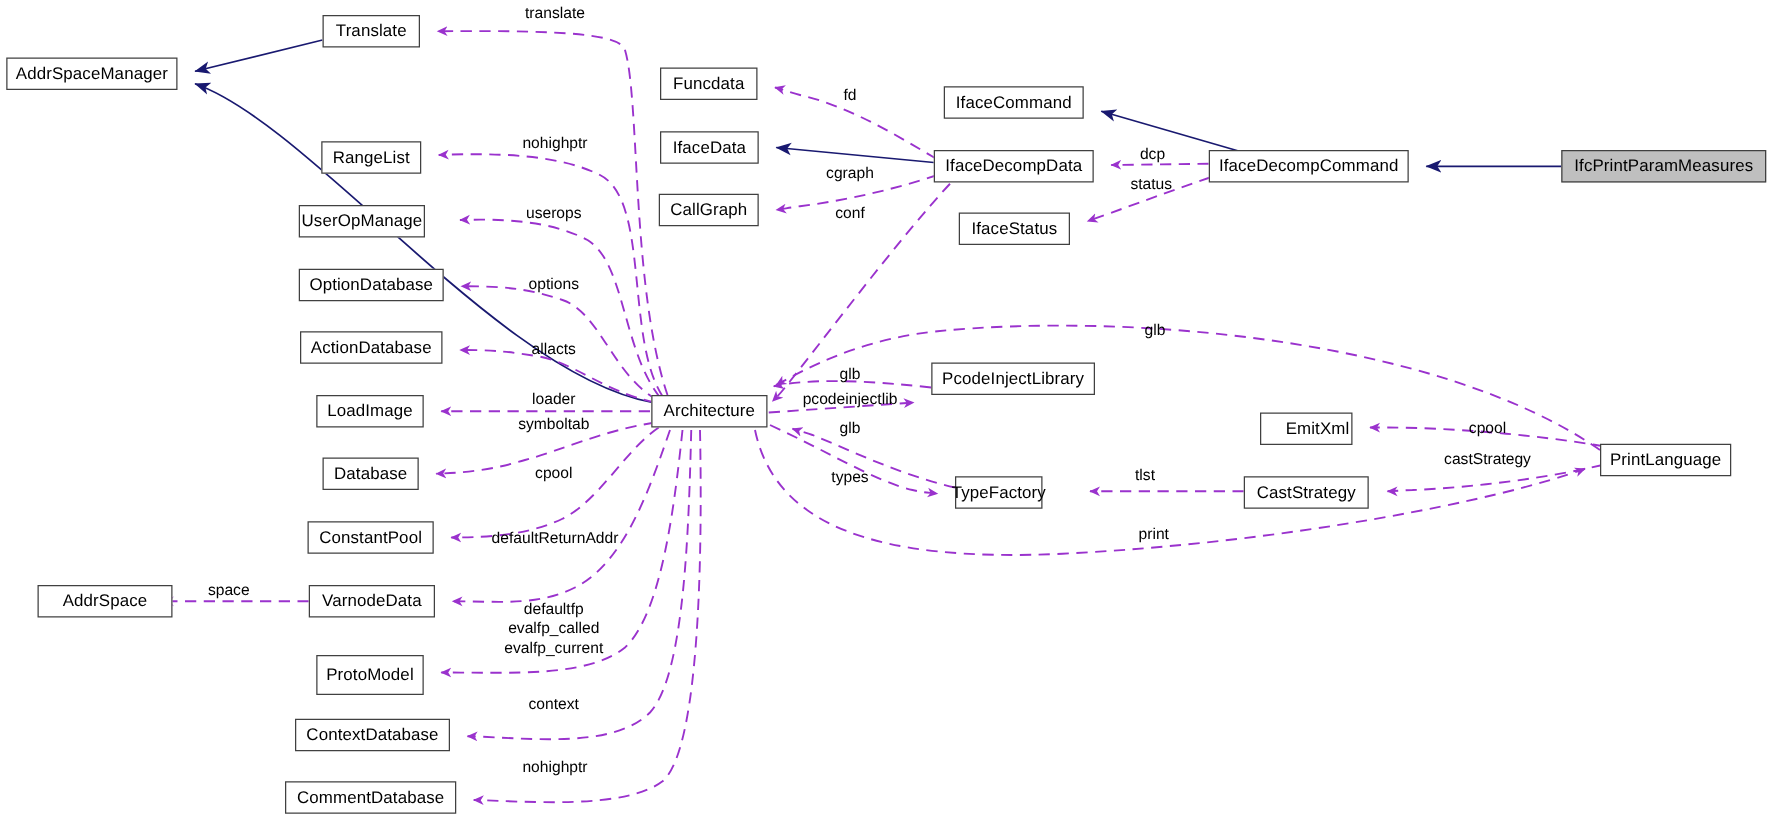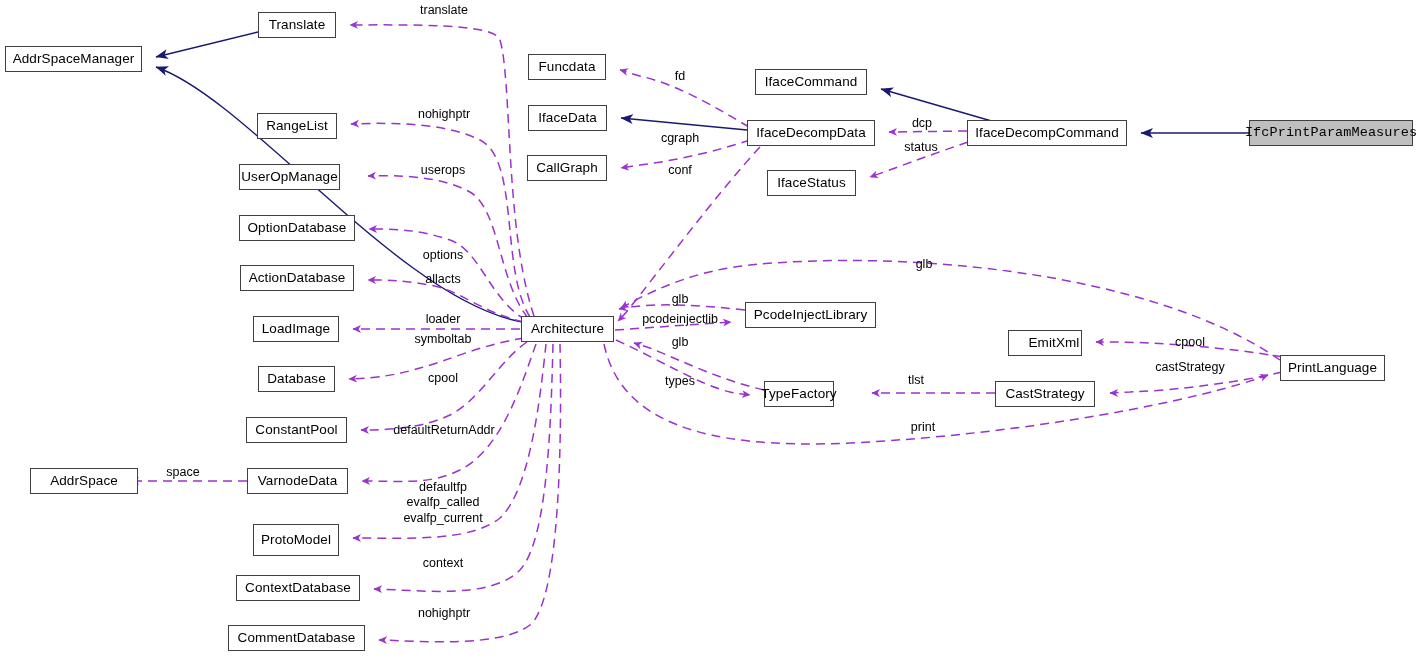--- a/index.html
+++ b/index.html
@@ -167,43 +167,43 @@
     </div>
   <div class="node" style="left:747px; top:120px; width:128px; height:26px;">
       <span>IfaceDecompData</span>
     </div>
   <div class="node" style="left:767px; top:170px; width:89px;  height:26px;">
       <span>IfaceStatus</span>
     </div>
   <div class="node" style="left:967px; top:120px; width:160px; height:26px;">
       <span>IfaceDecompCommand</span>
     </div>
-  <div class="node highlight" style="left:1249px; top:120px; width:164px; height:26px;font-family:Liberation Mono, monospace;">
+  <div class="node highlight" style="left:1249px; top:120px; width:164px; height:26px;">
       <span>IfcPrintParamMeasures</span>
     </div>
-  <div class="node" style="left:745px; top:302px; width:131px; height:26px;">
+  <div class="node" style="left:745px; top:290px; width:131px; height:26px;">
       <span>PcodeInjectLibrary</span>
     </div>
   <div class="node" style="left:764px; top:381px; width:70px;  height:26px;">
       <span>TypeFactory</span>
     </div>
   <div class="node" style="left:1008px; top:330px; width:74px; height:26px;padding-left:18px;">
       <span>EmitXml</span>
     </div>
   <div class="node" style="left:995px; top:381px; width:100px; height:26px;">
       <span>CastStrategy</span>
     </div>
   <div class="node" style="left:1280px; top:355px; width:105px; height:26px;">
       <span>PrintLanguage</span>
     </div>
 
   <div class="edge-label" style="left:444px;  top:11px;">translate</div>
   <div class="edge-label" style="left:444px;  top:115px;">nohighptr</div>
   <div class="edge-label" style="left:443px;  top:171px;">userops</div>
-  <div class="edge-label" style="left:443px;  top:228px;margin-top:28px;">options</div>
+  <div class="edge-label" style="left:443px;  top:228px;">options</div>
   <div class="edge-label" style="left:443px;  top:280px;">allacts</div>
   <div class="edge-label" style="left:443px;  top:320px;">loader</div>
   <div class="edge-label" style="left:443px;  top:340px;">symboltab</div>
   <div class="edge-label" style="left:443px;  top:379px;">cpool</div>
   <div class="edge-label" style="left:444px;  top:431px;">defaultReturnAddr</div>
   <div class="edge-label" style="left:183px;  top:473px;">space</div>
   <div class="edge-label" style="left:443px;  top:503px;">defaultfp
 evalfp_called
 evalfp_current</div>
   <div class="edge-label" style="left:443px;  top:564px;">context</div>

